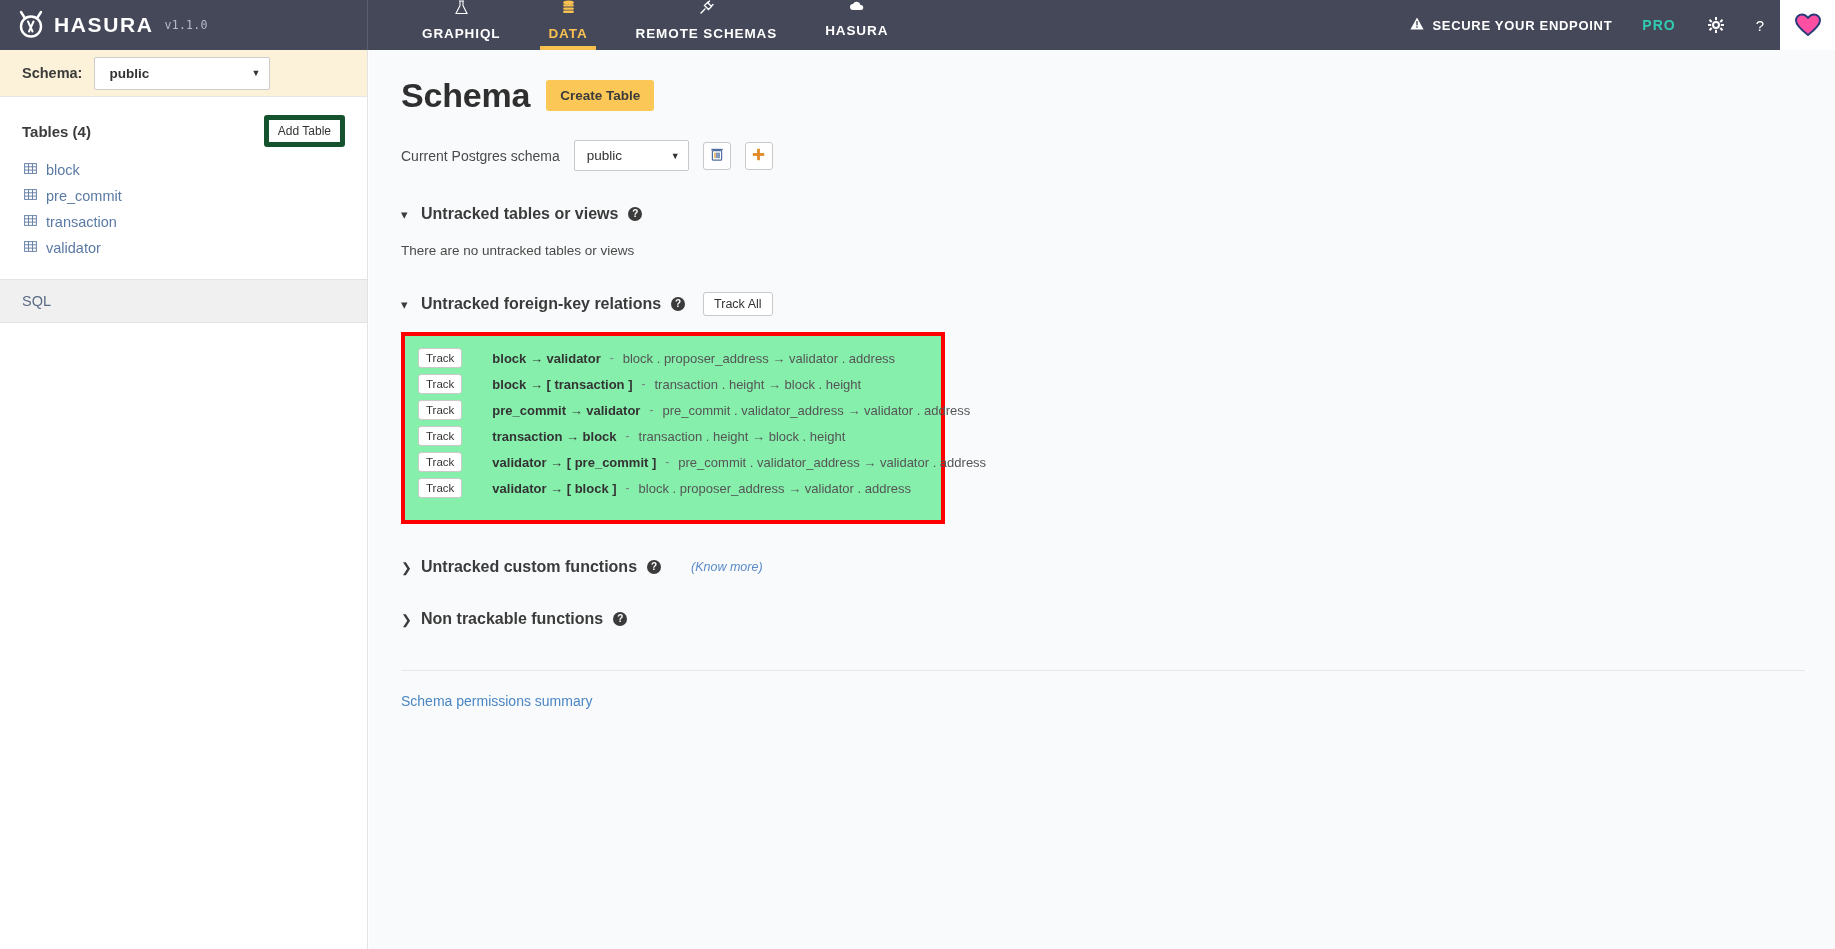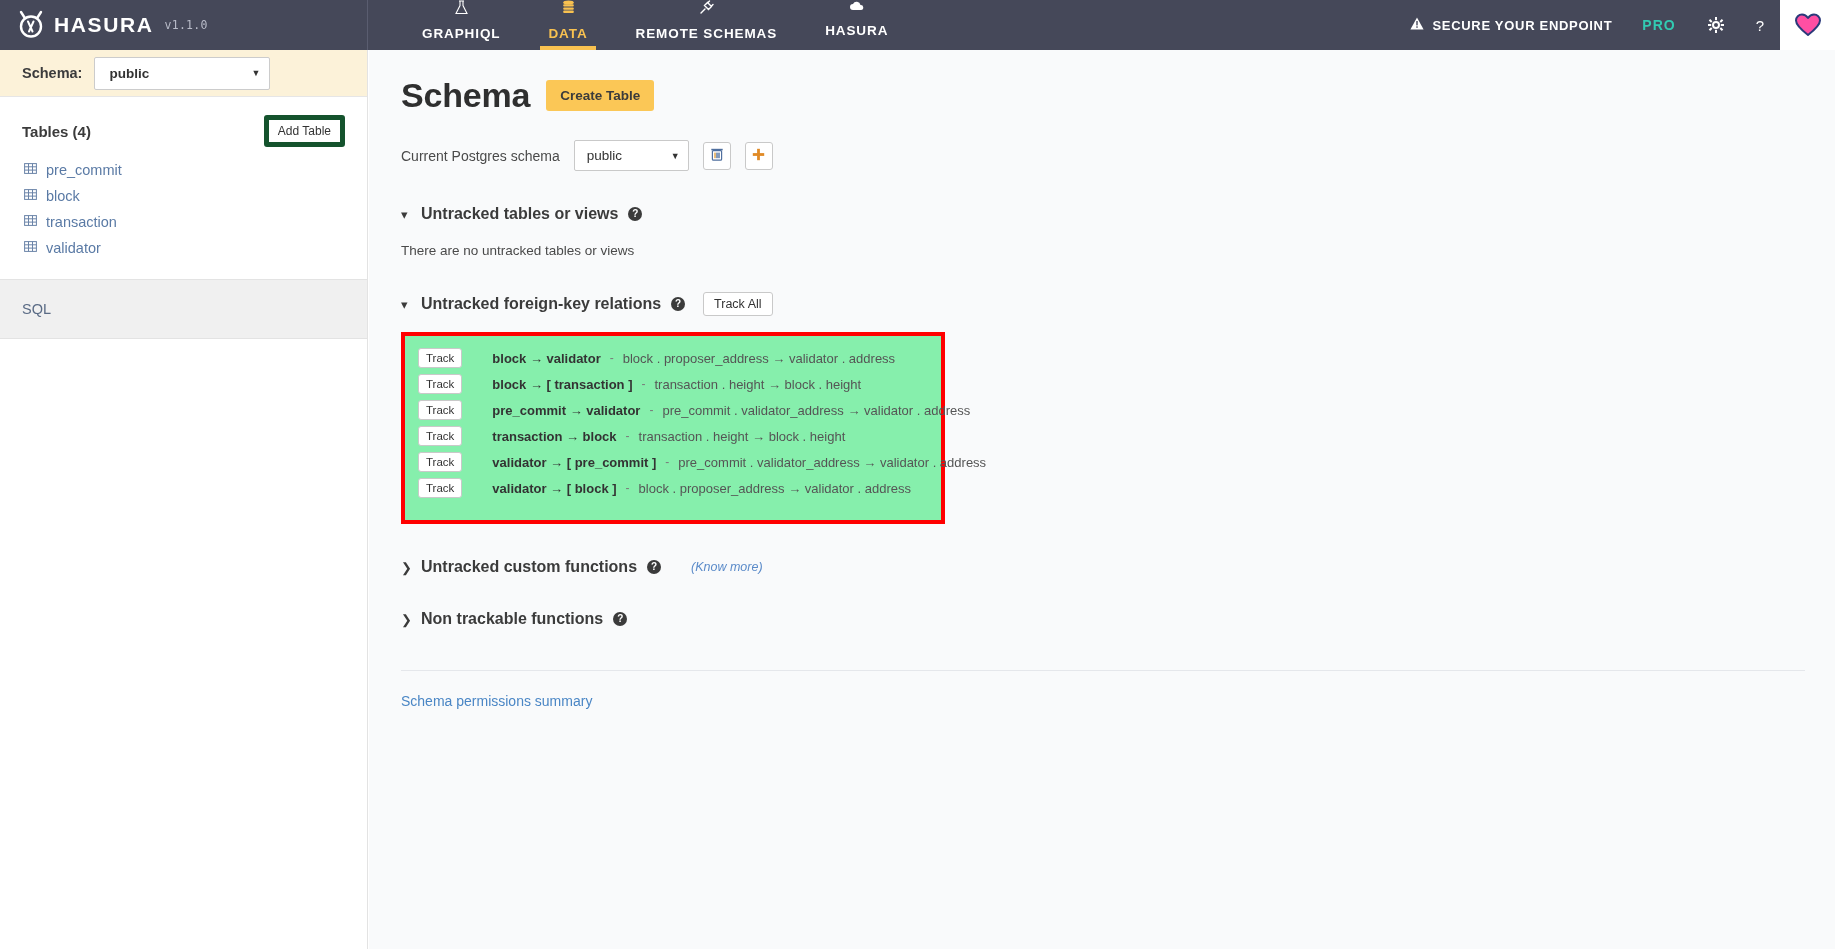--- a/index.html
+++ b/index.html
@@ -126,21 +126,21 @@
     display: flex; align-items: center; gap: 9px;
     padding: 5px 22px 5px 24px; cursor: pointer;
     font-size: 14.5px; color: #5a7aa5;
   }
   .table-ico { color: #6b84a8; font-size: 13px; }
 
   .sidebar-divider {
     margin-top: 18px; border-top: 1px solid #e3e3e3;
   }
   .sql-section {
-    background: #f0f0f0; height: 59px;
+    background: #f0f0f0; height: 43px;
     display: flex; align-items: center; padding-left: 22px;
     border-bottom: 1px solid #e3e3e3; cursor: pointer;
   }
   .sql-label { font-size: 14.5px; color: #5a6b85; }
 
   
   .main {
     position: absolute; top: 50px; left: 369px;
     width: 1466px; height: 899px;
     background: #f9fafb; overflow: hidden;
@@ -347,33 +347,33 @@
     <div class="table-item">
       <span class="table-ico">
         <svg width="13" height="13" viewBox="0 0 13 13">
             <rect x="0.6" y="1.6" width="11.8" height="9.8" fill="none" stroke="#6b84a8" stroke-width="1"></rect>
             <line x1="0.6" y1="4.8" x2="12.4" y2="4.8" stroke="#6b84a8" stroke-width="1"></line>
             <line x1="0.6" y1="8.1" x2="12.4" y2="8.1" stroke="#6b84a8" stroke-width="1"></line>
             <line x1="4.5" y1="1.6" x2="4.5" y2="11.4" stroke="#6b84a8" stroke-width="1"></line>
             <line x1="8.5" y1="1.6" x2="8.5" y2="11.4" stroke="#6b84a8" stroke-width="1"></line>
           </svg>
       </span>
-      <span>pre_commit</span>
+      <span>block</span>
     </div>
     <div class="table-item">
       <span class="table-ico">
         <svg width="13" height="13" viewBox="0 0 13 13">
             <rect x="0.6" y="1.6" width="11.8" height="9.8" fill="none" stroke="#6b84a8" stroke-width="1"></rect>
             <line x1="0.6" y1="4.8" x2="12.4" y2="4.8" stroke="#6b84a8" stroke-width="1"></line>
             <line x1="0.6" y1="8.1" x2="12.4" y2="8.1" stroke="#6b84a8" stroke-width="1"></line>
             <line x1="4.5" y1="1.6" x2="4.5" y2="11.4" stroke="#6b84a8" stroke-width="1"></line>
             <line x1="8.5" y1="1.6" x2="8.5" y2="11.4" stroke="#6b84a8" stroke-width="1"></line>
           </svg>
       </span>
-      <span>block</span>
+      <span>pre_commit</span>
     </div>
     <div class="table-item">
       <span class="table-ico">
         <svg width="13" height="13" viewBox="0 0 13 13">
             <rect x="0.6" y="1.6" width="11.8" height="9.8" fill="none" stroke="#6b84a8" stroke-width="1"></rect>
             <line x1="0.6" y1="4.8" x2="12.4" y2="4.8" stroke="#6b84a8" stroke-width="1"></line>
             <line x1="0.6" y1="8.1" x2="12.4" y2="8.1" stroke="#6b84a8" stroke-width="1"></line>
             <line x1="4.5" y1="1.6" x2="4.5" y2="11.4" stroke="#6b84a8" stroke-width="1"></line>
             <line x1="8.5" y1="1.6" x2="8.5" y2="11.4" stroke="#6b84a8" stroke-width="1"></line>
           </svg>

